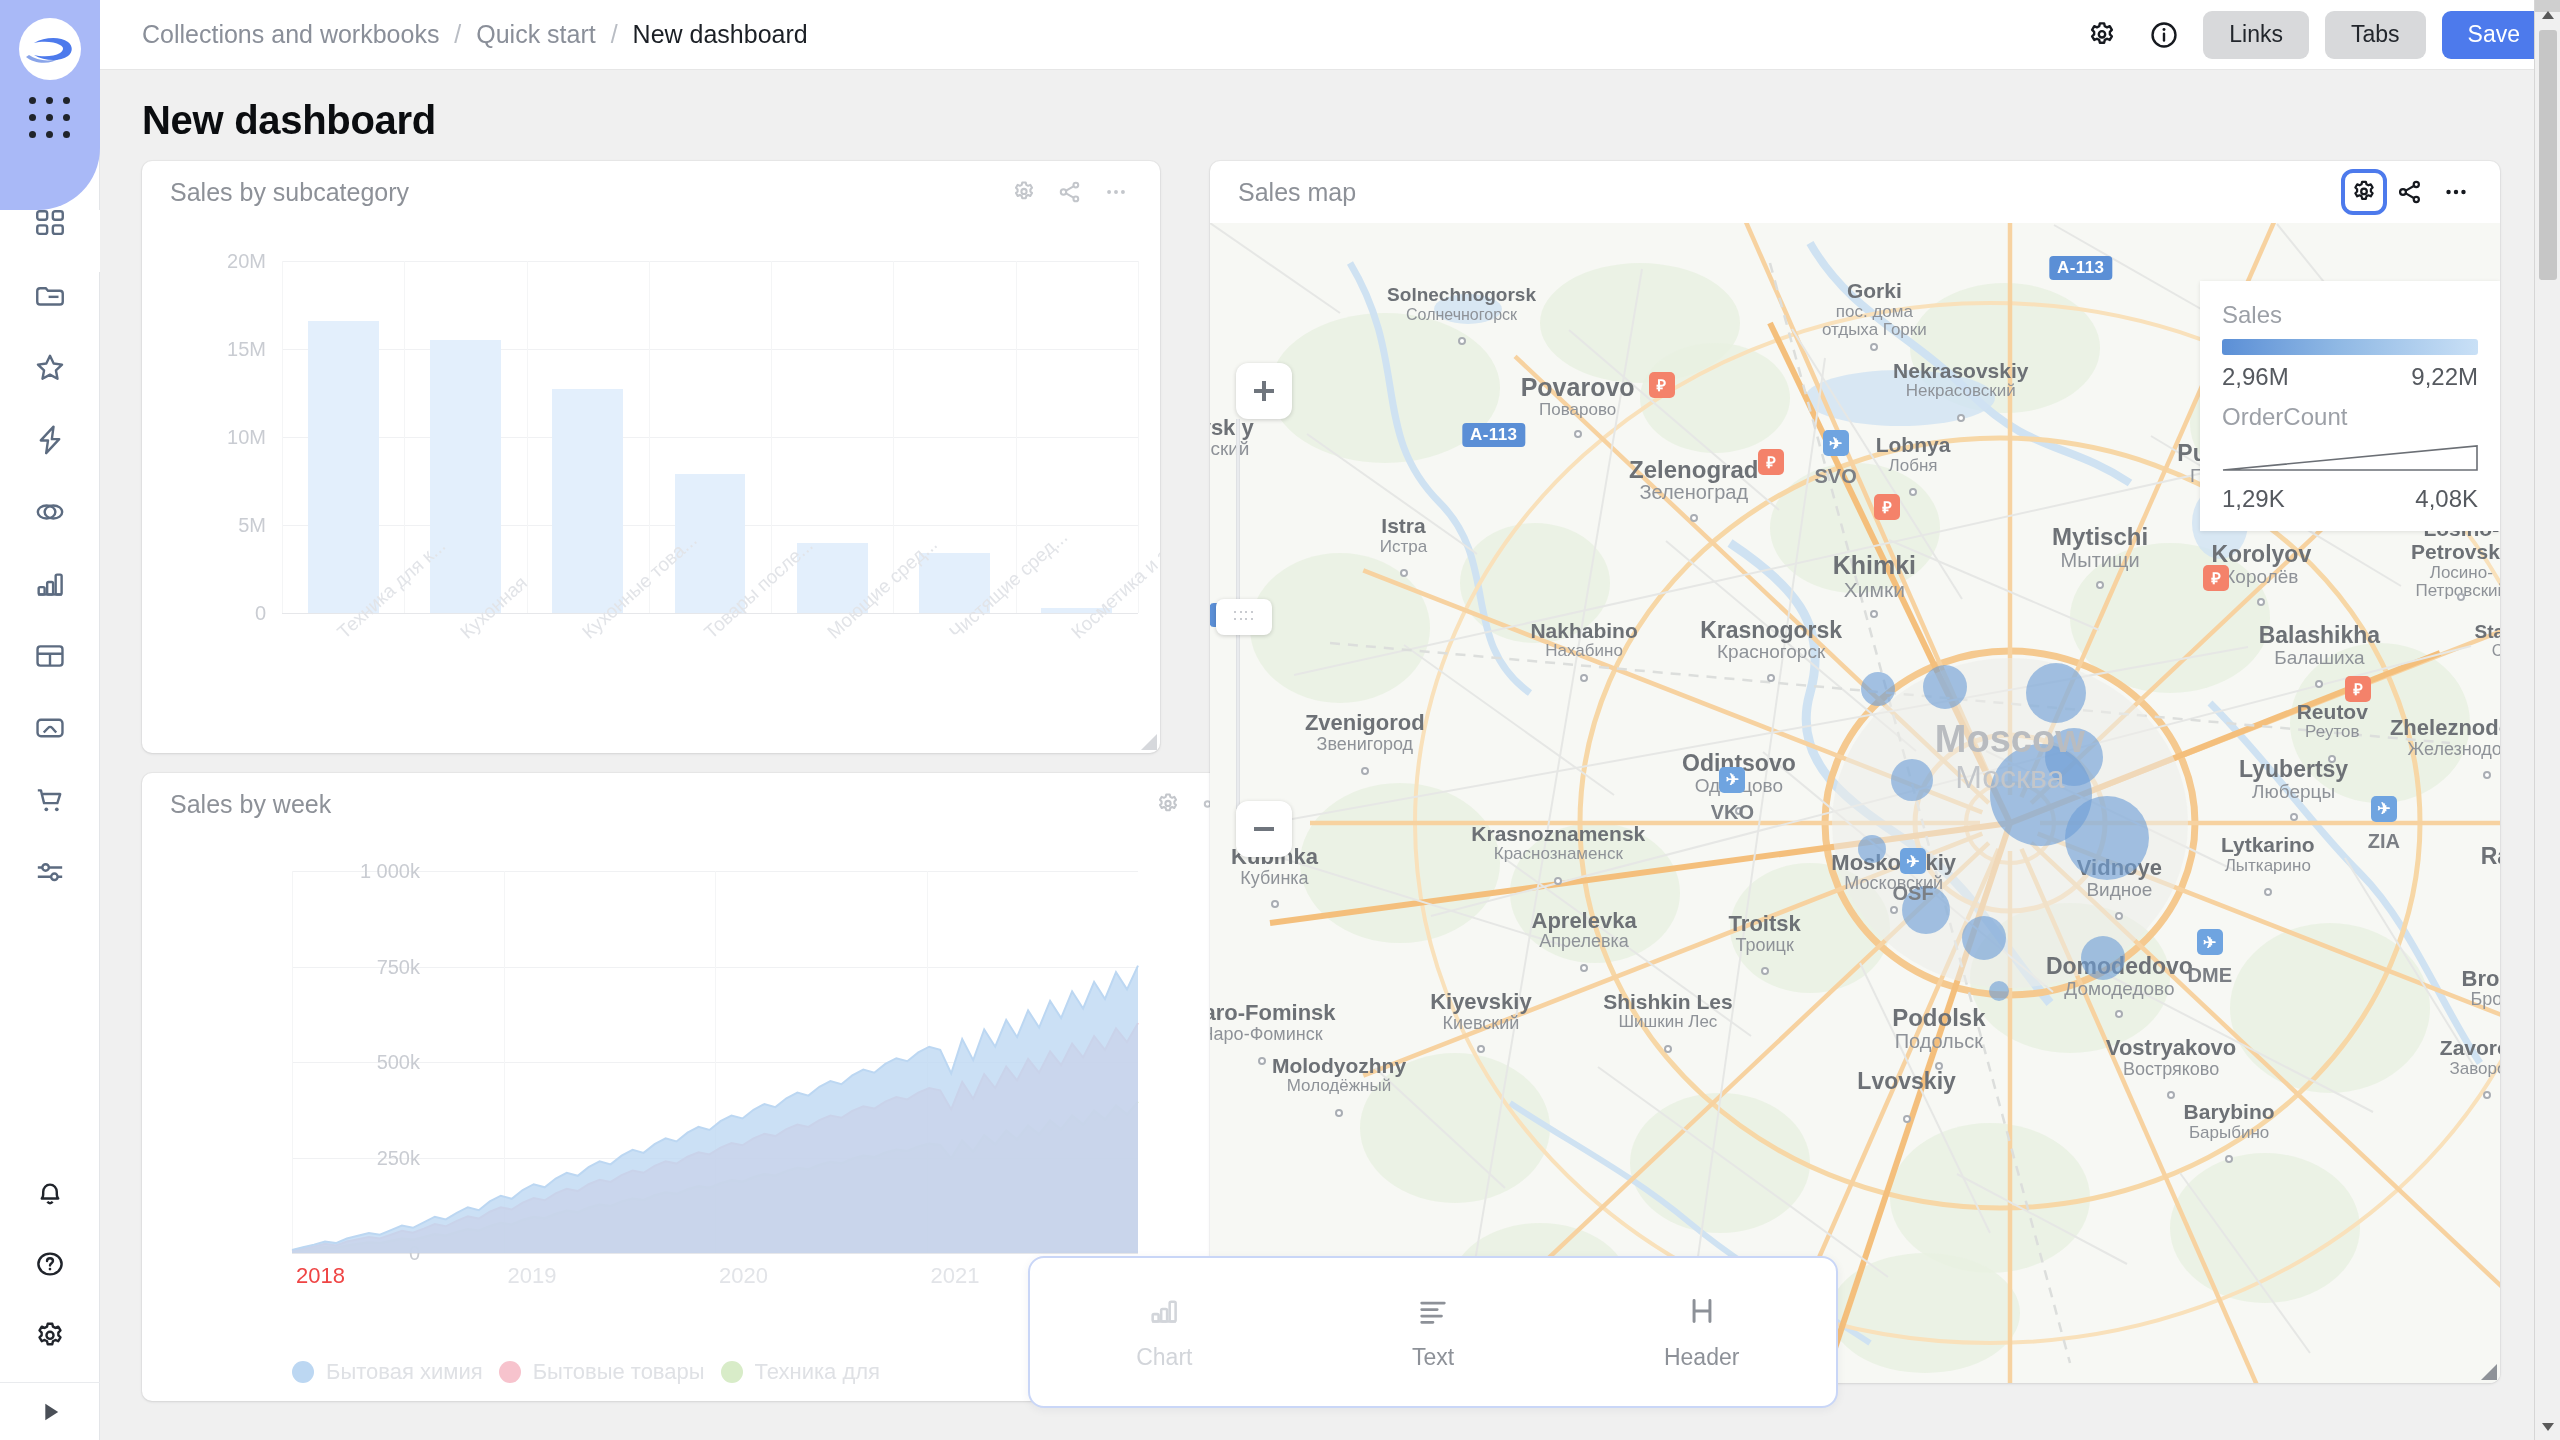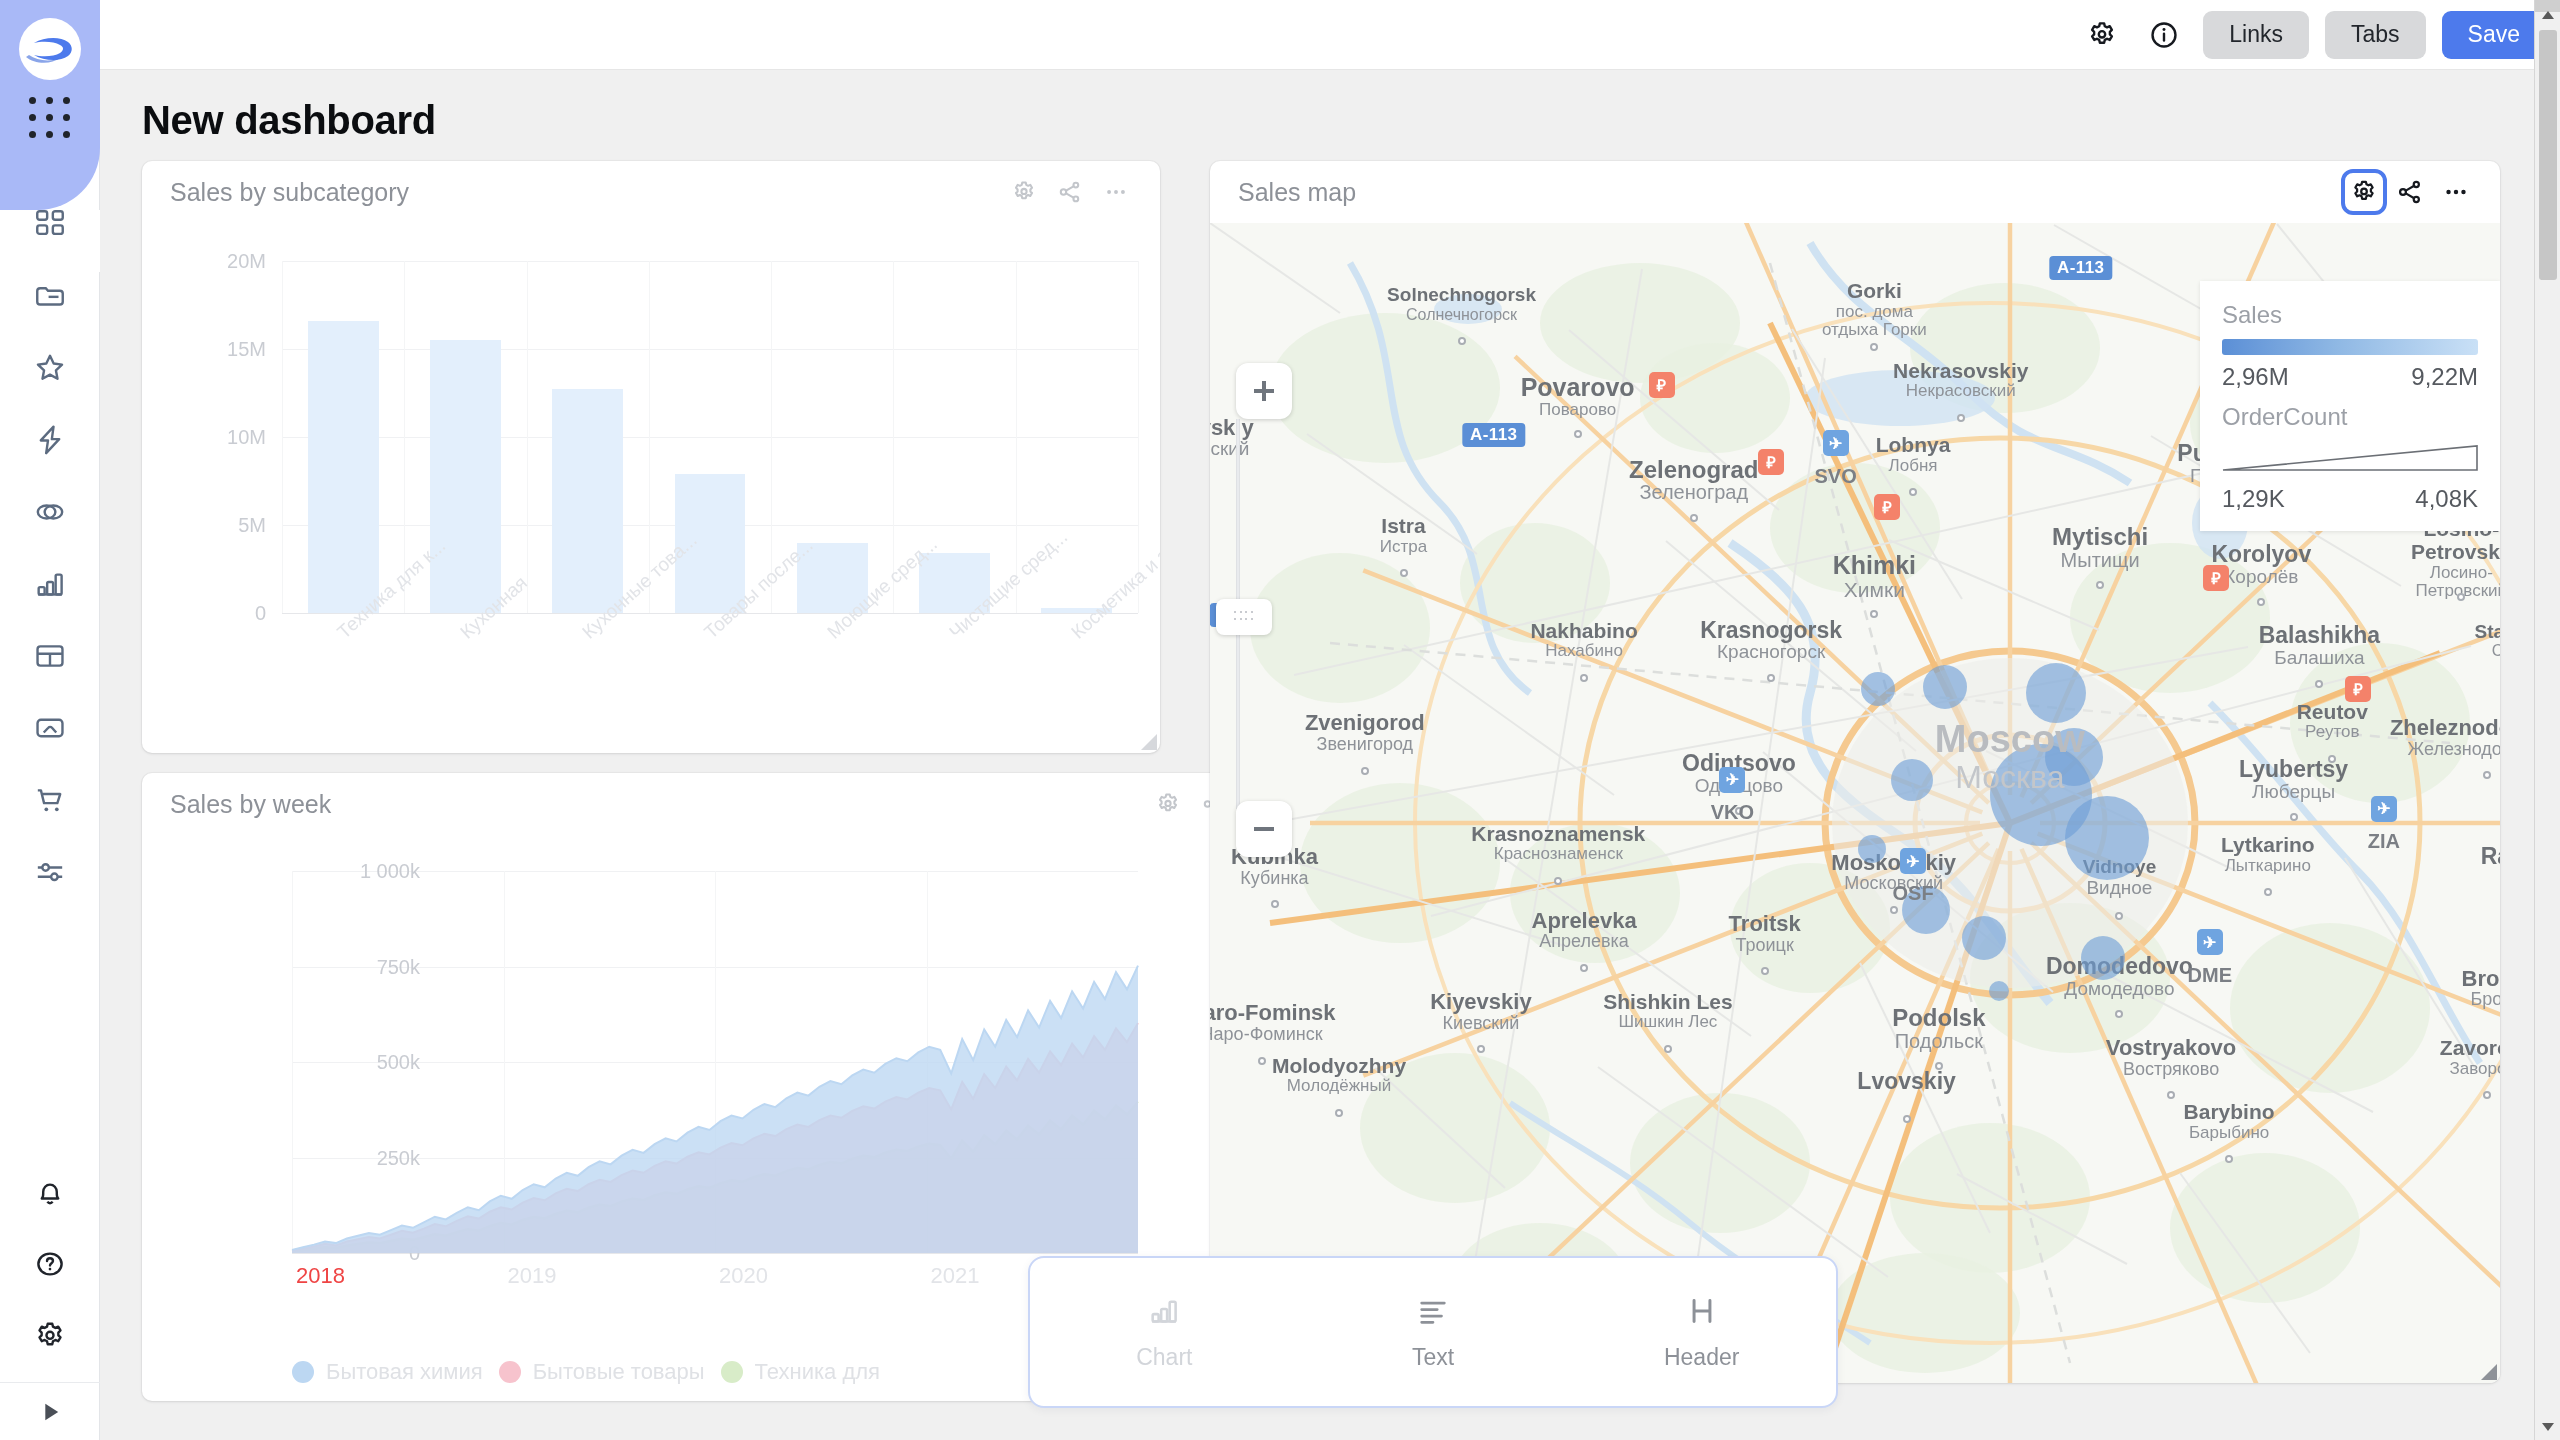--- a/index.html
+++ b/index.html
@@ -308,20 +308,27 @@
     <div class="rail-foot">
       <svg width="28" height="28" viewBox="0 0 24 24">
           <path d="M8 5l11 7-11 7z" fill="#4a4f57"></path>
         </svg>
     </div>
   </div>
 
   <div class="main">
 
     <div class="topbar">
+      <div class="breadcrumb">
+        <span class="crumb">Collections and workbooks</span>
+        <span class="sep">/</span>
+        <span class="crumb">Quick start</span>
+        <span class="sep">/</span>
+        <span class="current">New dashboard</span>
+      </div>
 
       <div class="topbar-right">
         <div class="icon-btn">
           <svg width="32" height="32" viewBox="0 0 24 24" fill="none" stroke="#16191f" stroke-width="1.8" stroke-linejoin="round">
             <path d="M10.4 3.3h3.2l.5 2.1 1.7.9 2-.9 1.6 2.7-1.5 1.5v1.9l1.5 1.5-1.6 2.7-2-.9-1.7.9-.5 2.1h-3.2l-.5-2.1-1.7-.9-2 .9-1.6-2.7 1.5-1.5v-1.9L4.6 8.1l1.6-2.7 2 .9 1.7-.9z"></path>
             <circle cx="12" cy="11.5" r="2.4"></circle>
           </svg>
         </div>
         <div class="icon-btn">
           <svg width="32" height="32" viewBox="0 0 24 24" fill="none" stroke="#16191f" stroke-width="1.8">
@@ -726,21 +733,21 @@
               <div class="map-label" style="left:104%;top:55.5%">
                 <span class="ml-en" style="font-size:23px">Ramenskoye</span>
                 <span class="ml-ru" style="font-size:19px">Раменское</span>
               </div>
               <div class="map-label" style="left:53%;top:56%">
                 <span class="ml-en" style="font-size:22px">Moskovskiy</span>
                 <span class="ml-ru" style="font-size:18px">Московский</span>
               </div>
               <div class="map-dot" style="left:53%;top:59.2%"></div>
               <div class="map-label" style="left:70.5%;top:56.5%">
-                <span class="ml-en" style="font-size:19px">Vidnoye</span>
+                <span class="ml-en" style="font-size:22px">Vidnoye</span>
                 <span class="ml-ru" style="font-size:19px">Видное</span>
               </div>
               <div class="map-dot" style="left:70.5%;top:59.7%"></div>
               <div class="map-label" style="left:29%;top:61%">
                 <span class="ml-en" style="font-size:22px">Aprelevka</span>
                 <span class="ml-ru" style="font-size:18px">Апрелевка</span>
               </div>
               <div class="map-dot" style="left:29%;top:64.2%"></div>
               <div class="map-label" style="left:43%;top:61.3%">
                 <span class="ml-en" style="font-size:22px">Troitsk</span>

